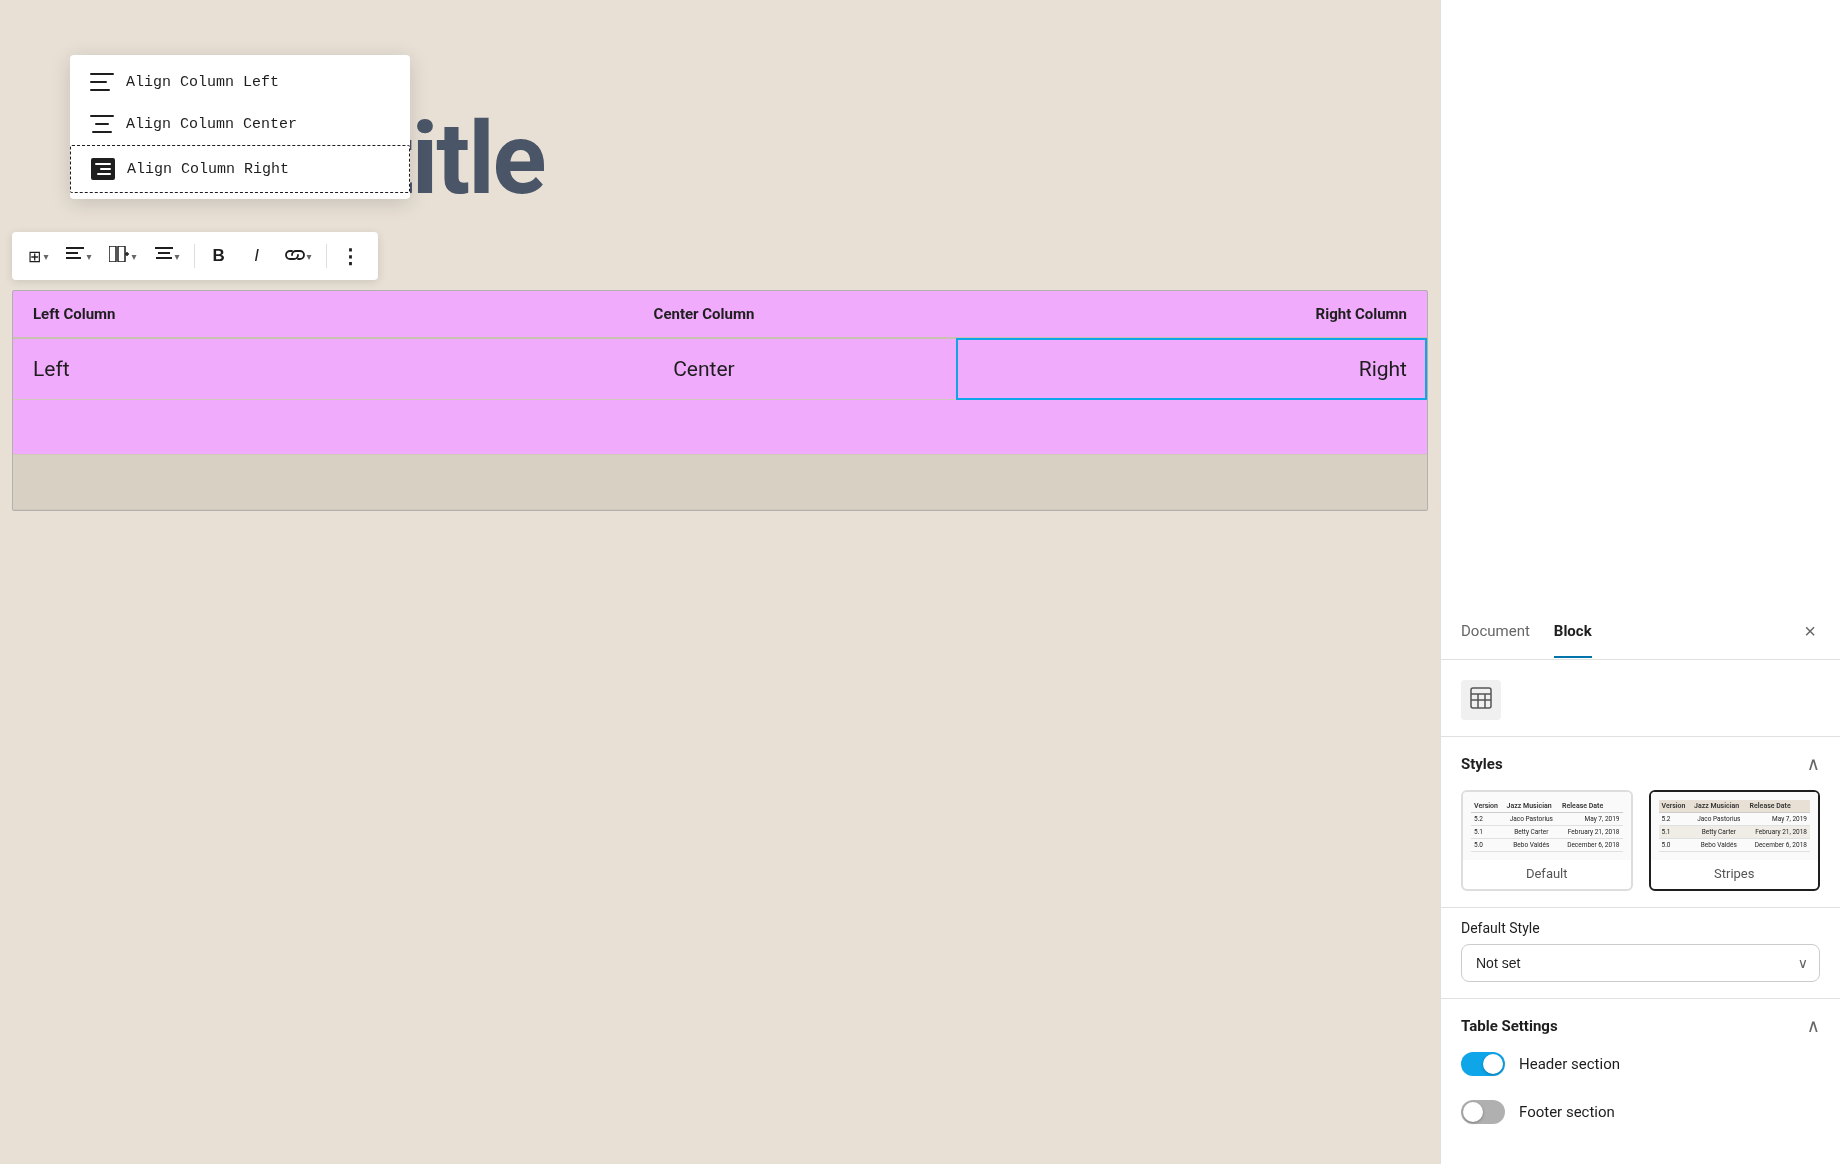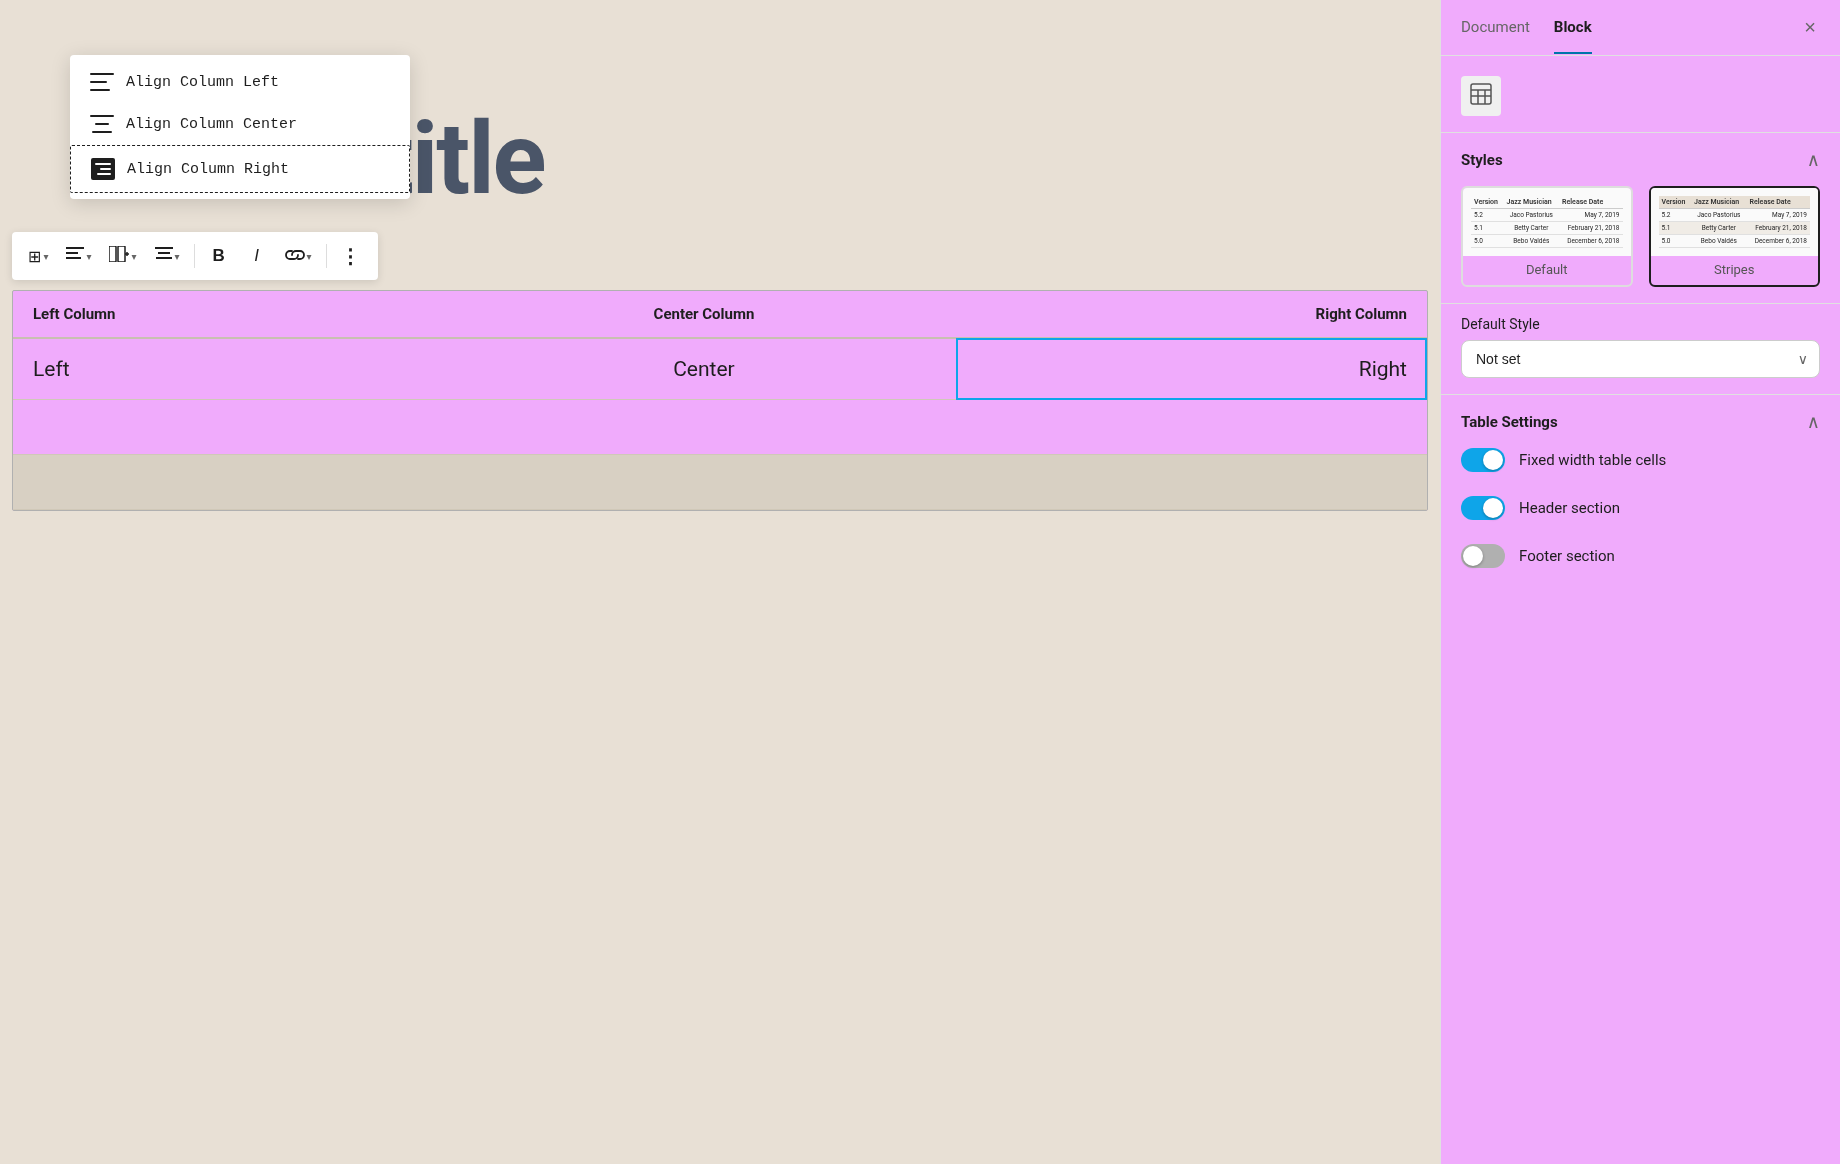--- a/index.html
+++ b/index.html
@@ -176,25 +176,26 @@
     }
 
     .footer-row td {
       background: #d8d0c3;
       height: 55px;
     }
 
     
     .sidebar {
       width: 400px;
-      background: #f0abfc;
+      background: #ffffff;
       border-left: 1px solid #e0e0e0;
       display: flex;
       flex-direction: column;
       flex-shrink: 0;
+      justify-content: flex-end;
     }
 
     .sidebar-header {
       display: flex;
       align-items: center;
       border-bottom: 1px solid #e0e0e0;
       padding: 0 20px;
       height: 56px;
       justify-content: space-between;
     }
@@ -659,26 +660,20 @@
       <span class="select-chevron">∨</span>
     </div>
   </div>
 
   <div class="settings-section">
     <div class="section-header">
       <span class="section-title">Table Settings</span>
       <span class="chevron-up">∧</span>
     </div>
 
-    <div class="toggle-row">
-      <div class="toggle on">
-        <div class="toggle-knob"></div>
-      </div>
-      <span class="toggle-label">Fixed width table cells</span>
-    </div>
 
     <div class="toggle-row">
       <div class="toggle on">
         <div class="toggle-knob"></div>
       </div>
       <span class="toggle-label">Header section</span>
     </div>
 
     <div class="toggle-row">
       <div class="toggle off">

